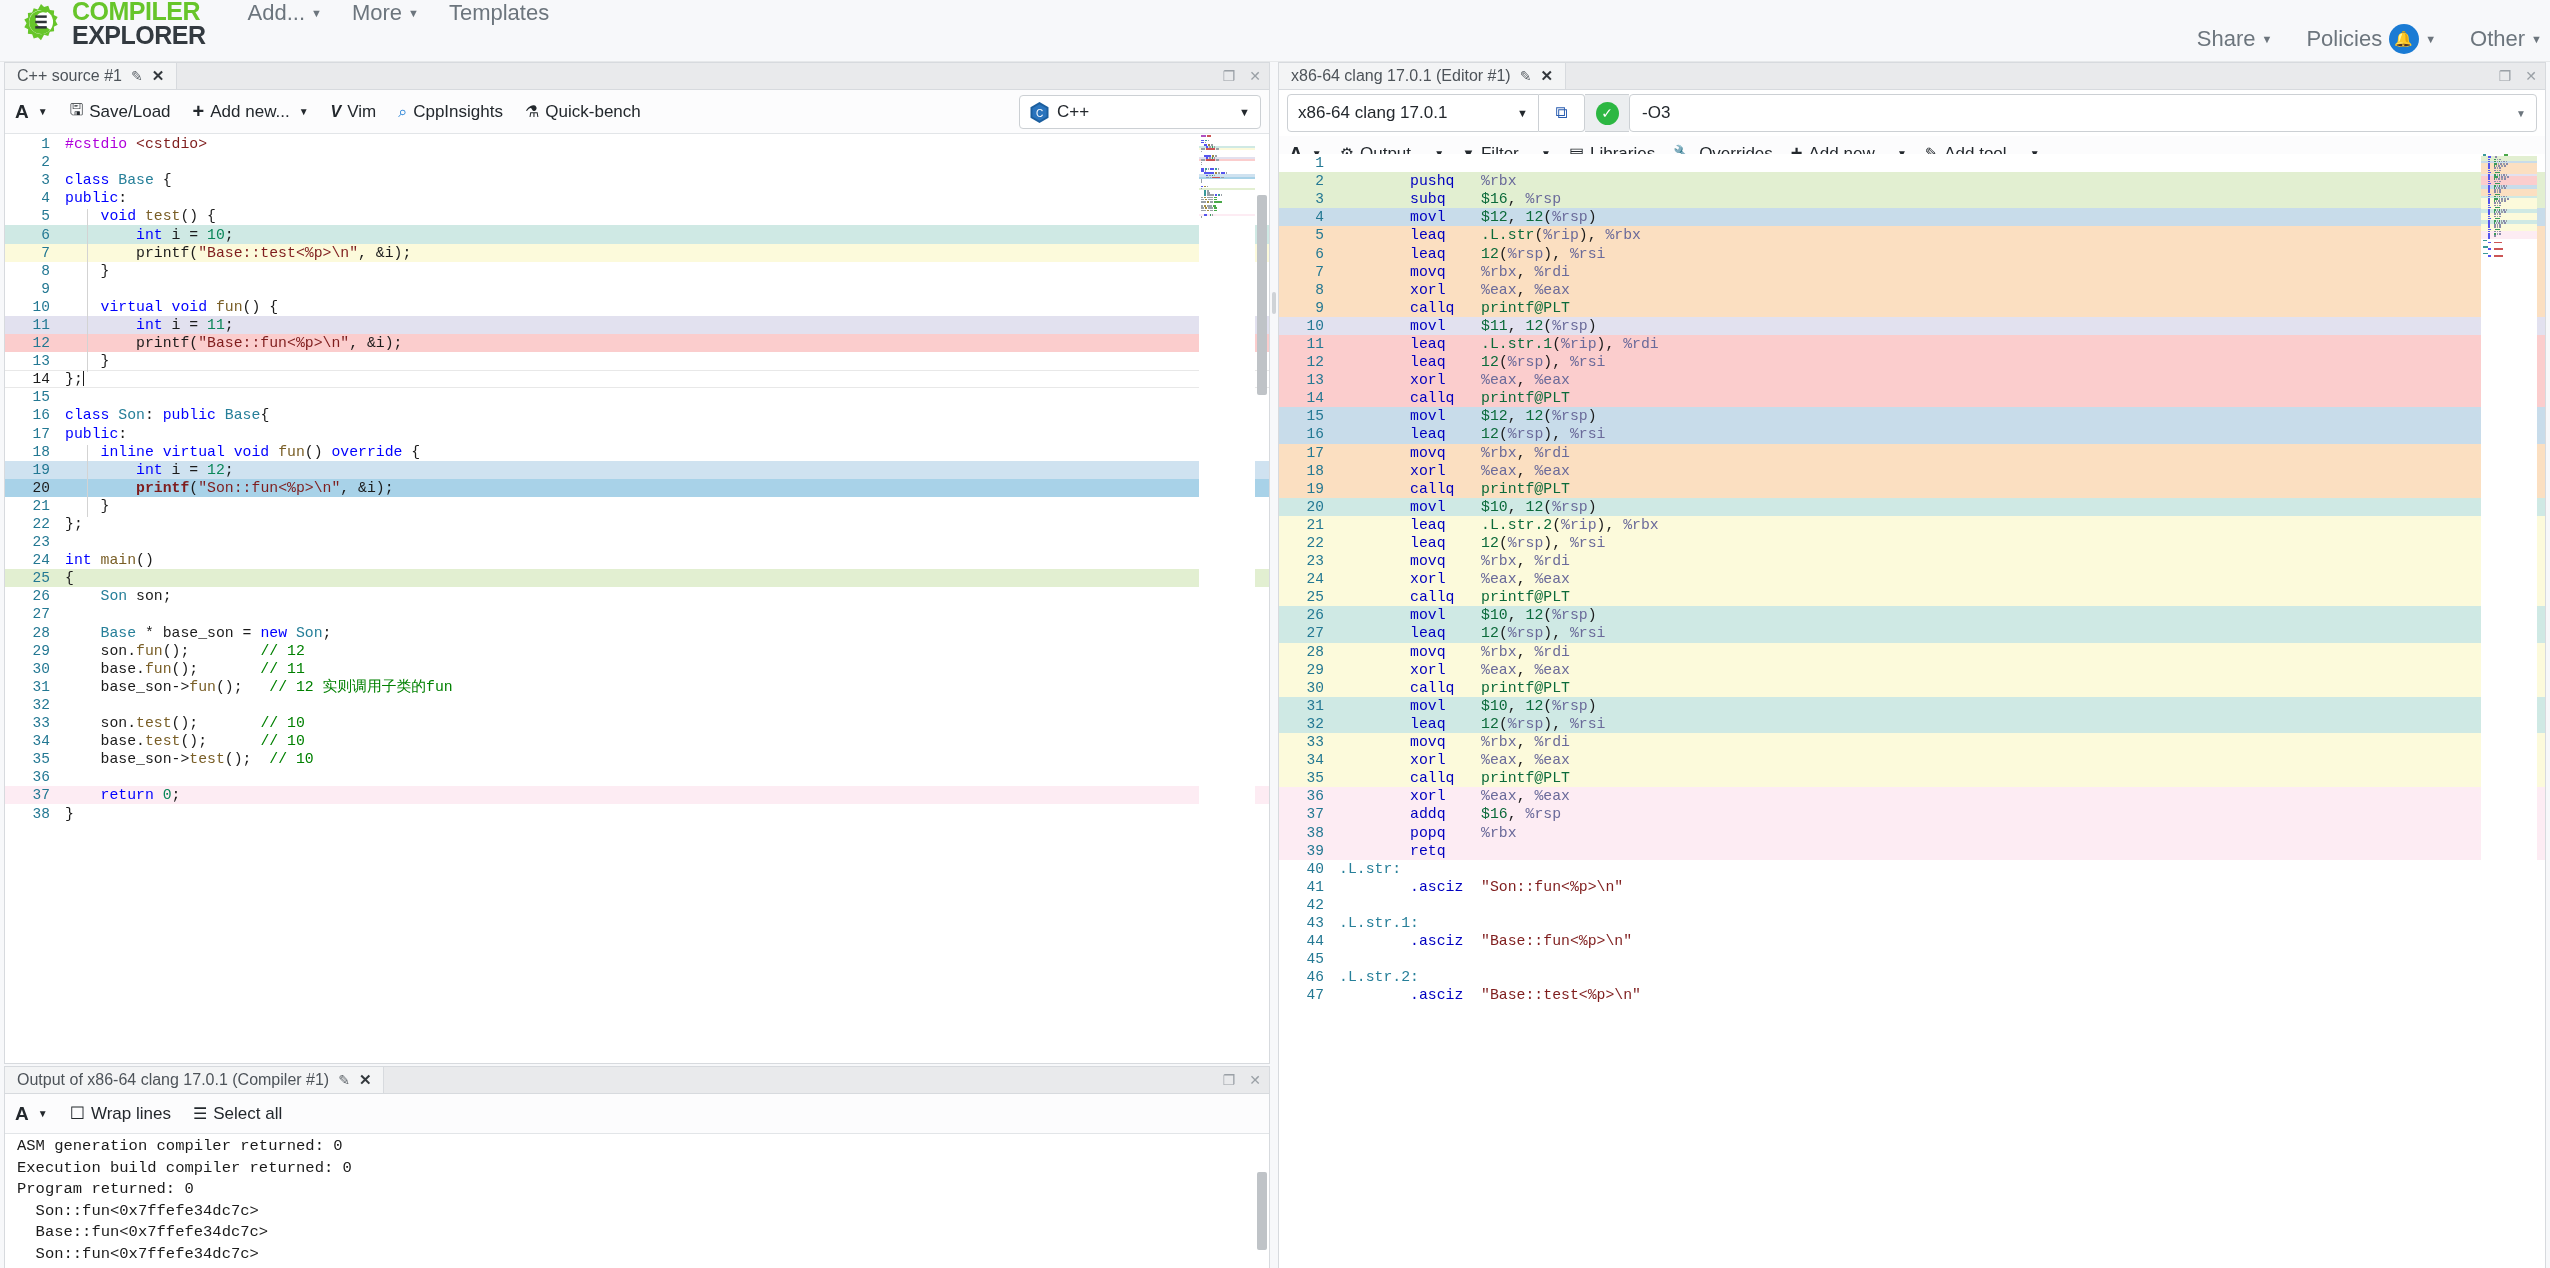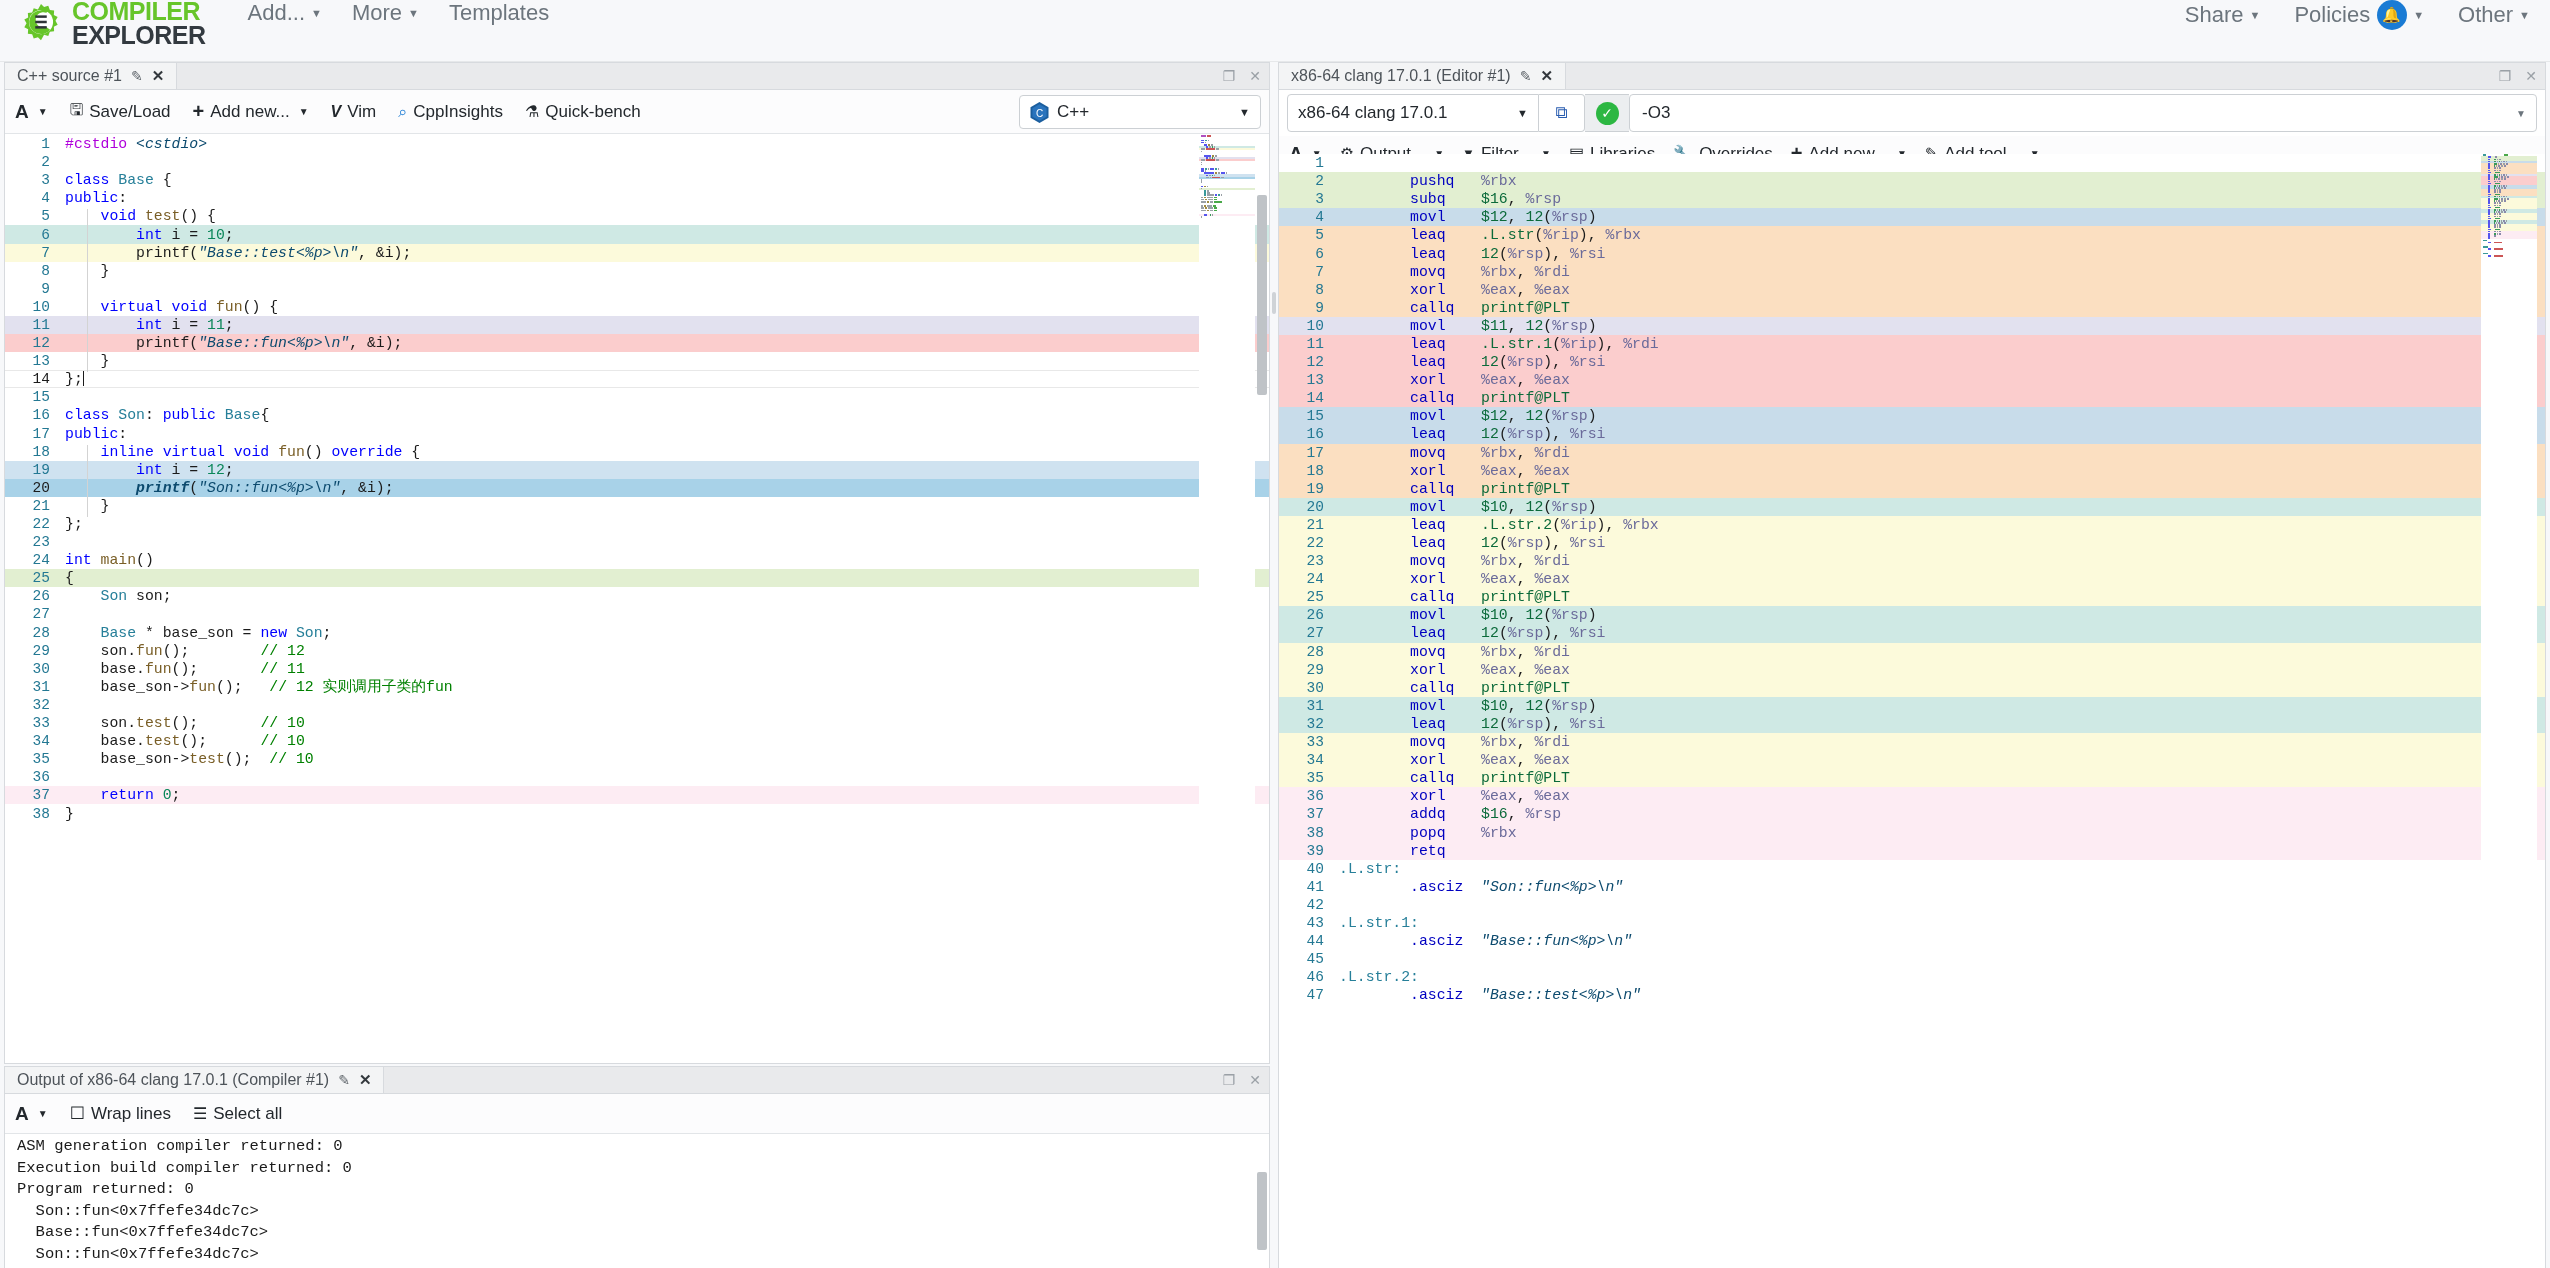--- a/index.html
+++ b/index.html
@@ -22,21 +22,21 @@
   #logo-text { margin-left:8px; line-height:0.95; }
   #logo-text .l1 { font-size:25px; font-weight:bold; color:#67c52a; letter-spacing:-0.5px; font-family:"Liberation Sans",sans-serif;}
   #logo-text .l2 { font-size:25px; font-weight:bold; color:#333a40; letter-spacing:-0.5px; font-family:"Liberation Sans",sans-serif;}
   .nav-item {
     font-size:22px; color:#6c757d; margin-left:30px;
     display:flex; align-items:center; cursor:pointer;
     white-space:nowrap;
   }
   .nav-item.first { margin-left:42px; }
   .caret { margin-left:6px; font-size:11px; color:#6c757d; }
-  #nav-right { position:absolute; right:20px; display:flex; align-items:center; }
+  #nav-right { position:absolute; right:8px; display:flex; align-items:center;margin-top:24px; }
   #nav-right .nav-item { margin-left:34px; }
   .bell-badge {
     display:inline-flex; align-items:center; justify-content:center;
     width:30px; height:30px; border-radius:50%;
     background:#1a7bd4; color:#fff; font-size:15px; margin-left:7px;
   }
   
   #workspace { position:relative; width:100%; height:1206px; }
   .pane {
     position:absolute; background:#fff;
@@ -84,21 +84,21 @@
   .codetext {
     font-family:"Liberation Mono", monospace;
     font-size:14.8px; white-space:pre; color:#1b1b1b;
     flex:1; padding-left:6px;
   }
   .ind-guide {
     position:absolute; width:1px; background:#d3d3d3;
   }
   .kw   { color:#0000ff; }
   .typ  { color:#267f99; }
-  .str  { color:#0c4a6e;font-style:italic; }
+  .str  { color:#7f1d1d; }
   .num  { color:#098658; }
   .cmt  { color:#008000; }
   .fn   { color:#795e26; }
   .pre  { color:#af00db; }
   .bold { font-weight:bold; }
   .asm-lbl { color:#267f99; }
   .asm-op  { color:#0000c0; }
   .asm-arg { color:#0b6a3a; }
   .asm-reg { color:#6a6a9a; }
   

